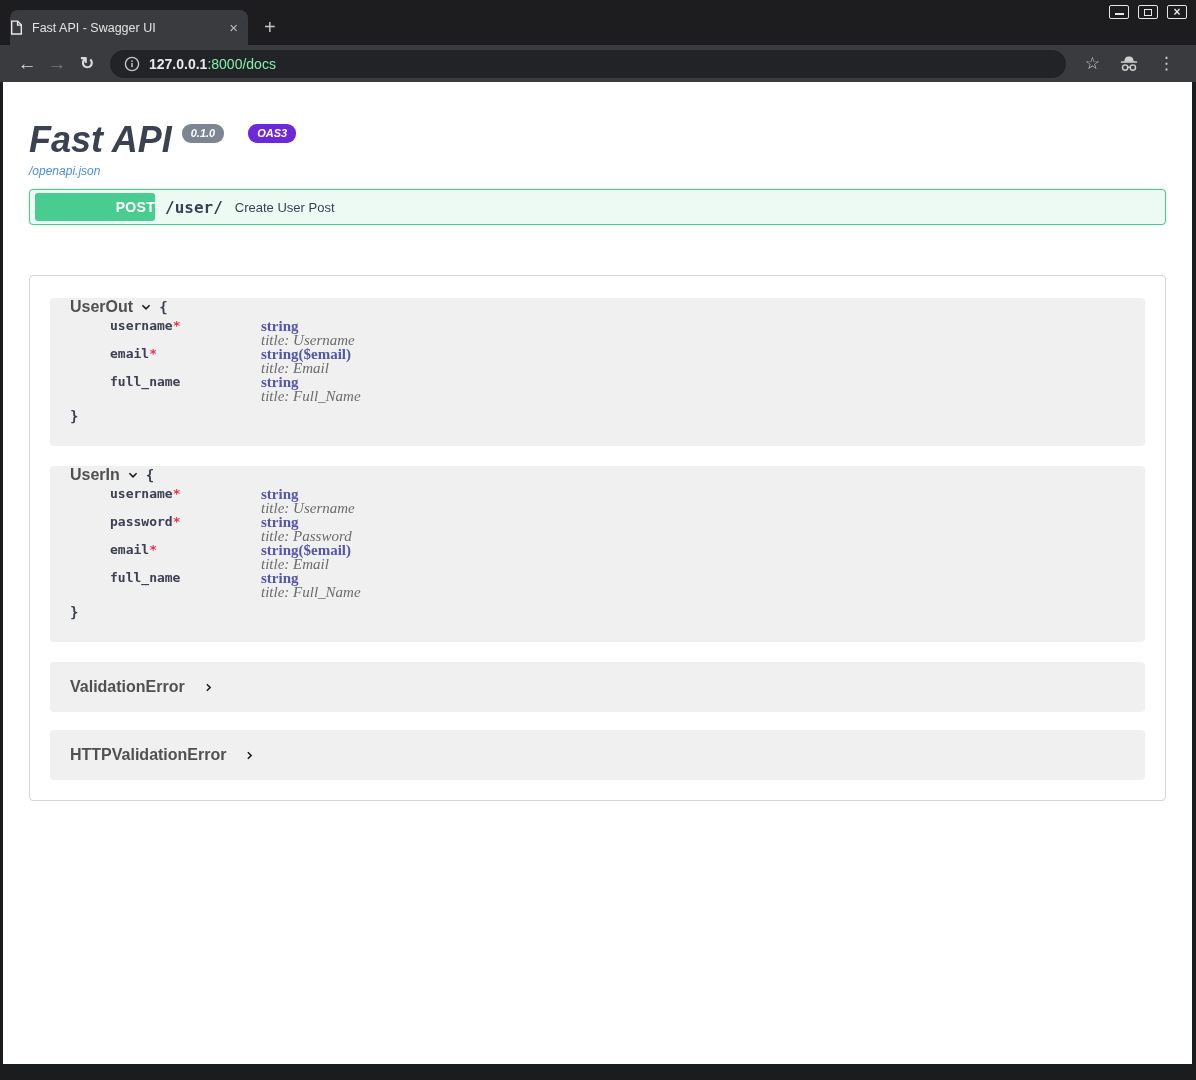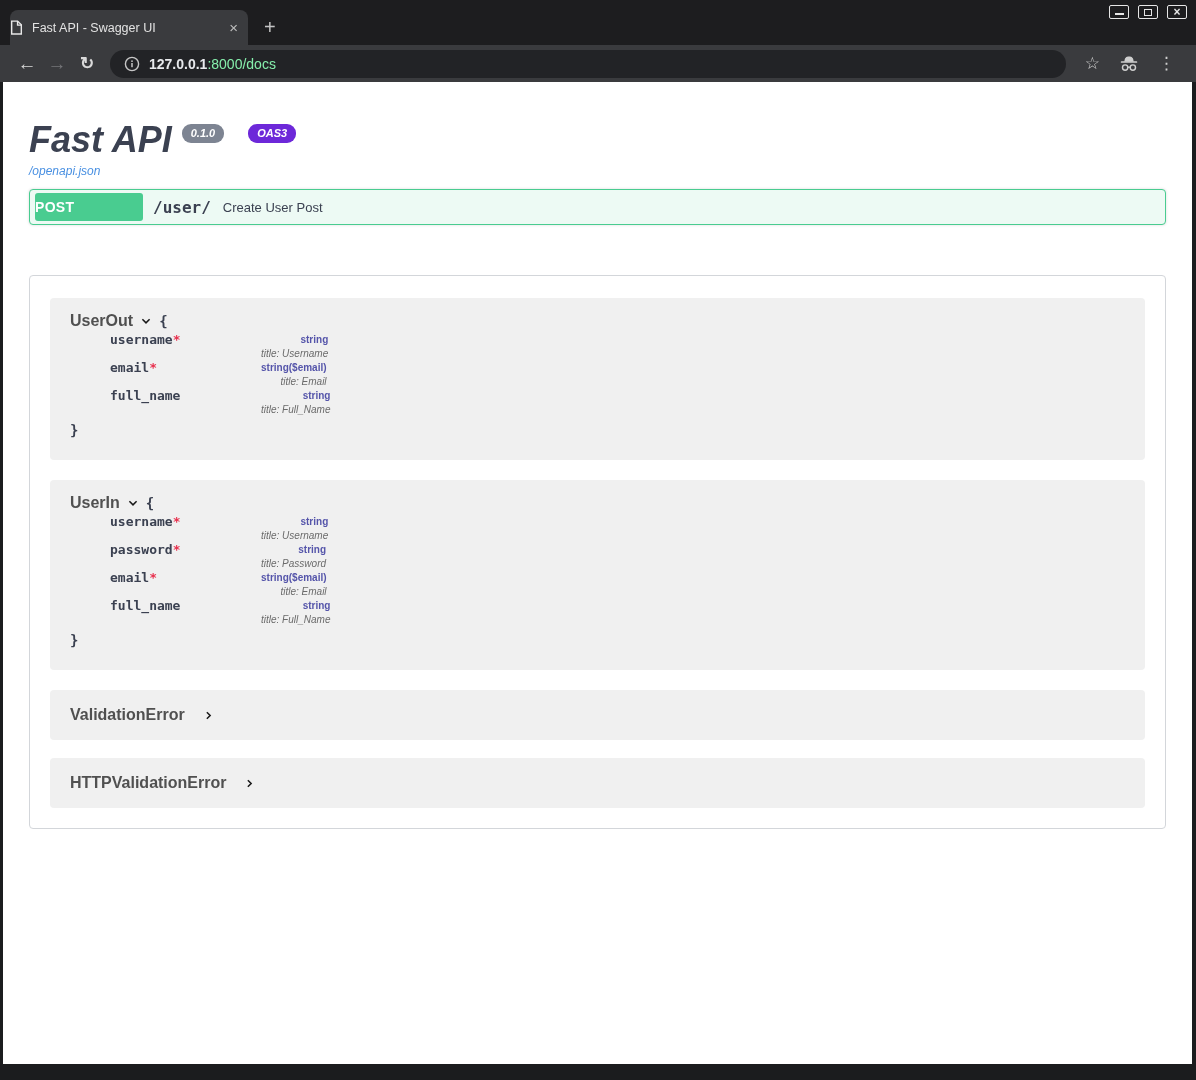--- a/index.html
+++ b/index.html
@@ -46,41 +46,41 @@
   .badge.version { background:#7d8492; }
   .badge.oas { background:#6d28d9; }
   .spec-link { display:inline-block; margin-top:6px; font-size:12px; color:#4990e2; text-decoration:none; }
 
   .tag-row { margin-top:54px; display:flex; align-items:center; justify-content:space-between;
              padding:4px 28px 10px 10px; border-bottom:1px solid #d8dade; }
   .tag-name { font-size:24px; font-weight:600; color:#3b4151; }
 
   .opblock { margin-top:10px; height:36px; border:1px solid #49cc90; background:#edfaf4; border-radius:4px;
              display:flex; align-items:center; box-shadow:0 0 3px rgba(0,0,0,.15); }
-  .method { width:108px; margin-left:5px; background:#49cc90; color:#fff; font-weight:bold; font-size:14px;
-            text-align:left; padding:6px 0; border-radius:3px; letter-spacing:.3px; }
+  .method { width:120px; margin-left:5px; background:#49cc90; color:#fff; font-weight:bold; font-size:14px;
+            text-align:right; padding:6px 0; border-radius:3px; letter-spacing:.3px; }
   .path { margin-left:10px; font-family:"DejaVu Sans Mono",monospace; font-weight:bold; font-size:16px; color:#3b4151; }
   .op-summary { margin-left:12px; font-size:13px; color:#3b4151; }
 
   .schemas { margin-top:50px; border:1px solid #d3d6da; border-radius:4px; background:#fff; }
   .schemas-header { height:36px; display:flex; align-items:center; justify-content:space-between;
                     padding:0 21px 0 12px; background:#fbfbfb; border-bottom:1px solid #d9dcdf; border-radius:4px 4px 0 0; }
   .schemas-title { font-size:16px; font-weight:bold; color:#606060; }
   .schemas-body { padding:22px 20px 20px; }
 
-  .model-box { background:#f0f0f0; border-radius:4px; padding:14px 20px 22px; margin-bottom:20px; }
+  .model-box { background:#f0f0f0; border-radius:4px; padding:0 20px 22px; margin-bottom:20px; }
   .model-head { display:flex; align-items:center; gap:7px; }
   .model-name { font-size:16px; font-weight:bold; color:#505050; }
   .brace { font-family:"DejaVu Sans Mono",monospace; font-weight:bold; font-size:14px; color:#3b4151; }
   .props { margin:3px 0 0 40px; }
   .prop-row { display:flex; }
   .prop-name { width:151px; font-family:"DejaVu Sans Mono",monospace; font-weight:bold; font-size:13px;
                color:#3b4151; line-height:14px; }
   .req { color:#e8314e; }
-  .prop-def { font-family:Liberation Sans, sans-serif; font-size:10px; line-height:14px;text-align:right; }
+  .prop-def { font-family:Liberation Serif, serif; font-size:15px; line-height:14px; }
   .prop-type { color:#5555aa; font-weight:bold; }
   .prop-title { color:#6b6b6b; font-style:italic; }
   .model-close { margin-top:5px; }
 
   .model-collapsed { background:#f0f0f0; border-radius:4px; padding:16px 20px; margin-bottom:18px;
                      display:flex; align-items:center; gap:18px; }
   .model-collapsed:last-child { margin-bottom:0; }
 
   .chev { display:inline-flex; align-items:center; }
 </style>

